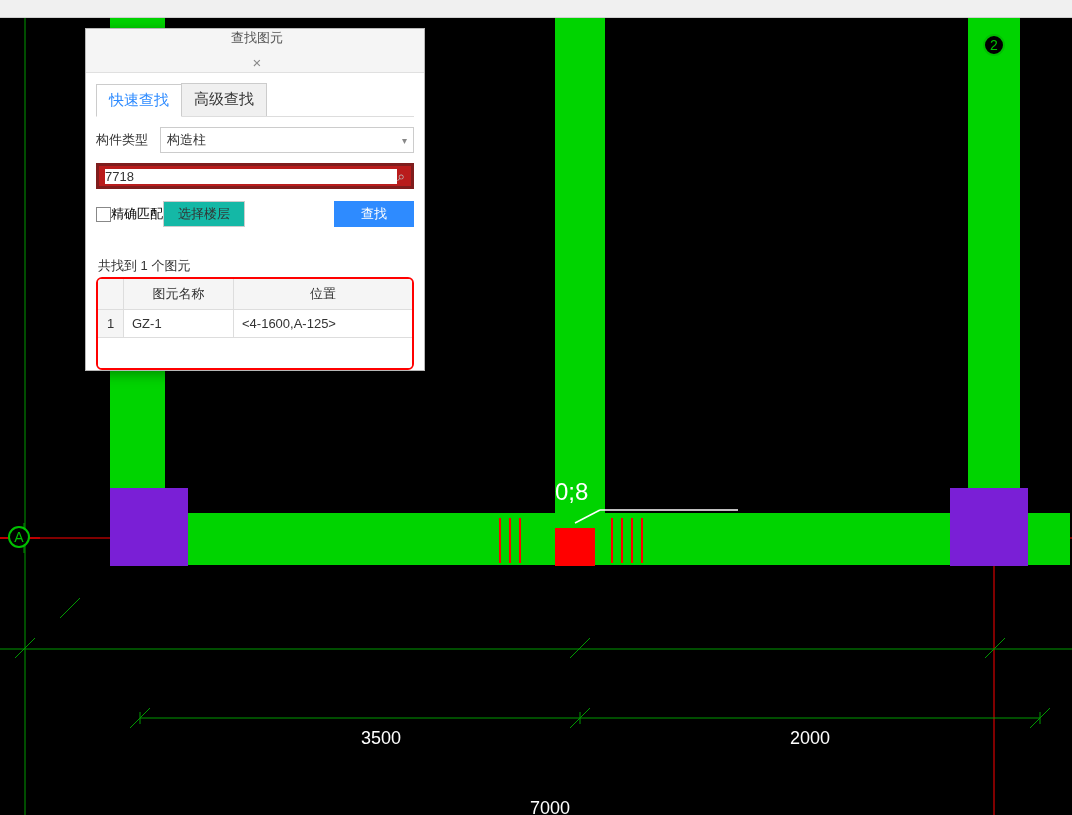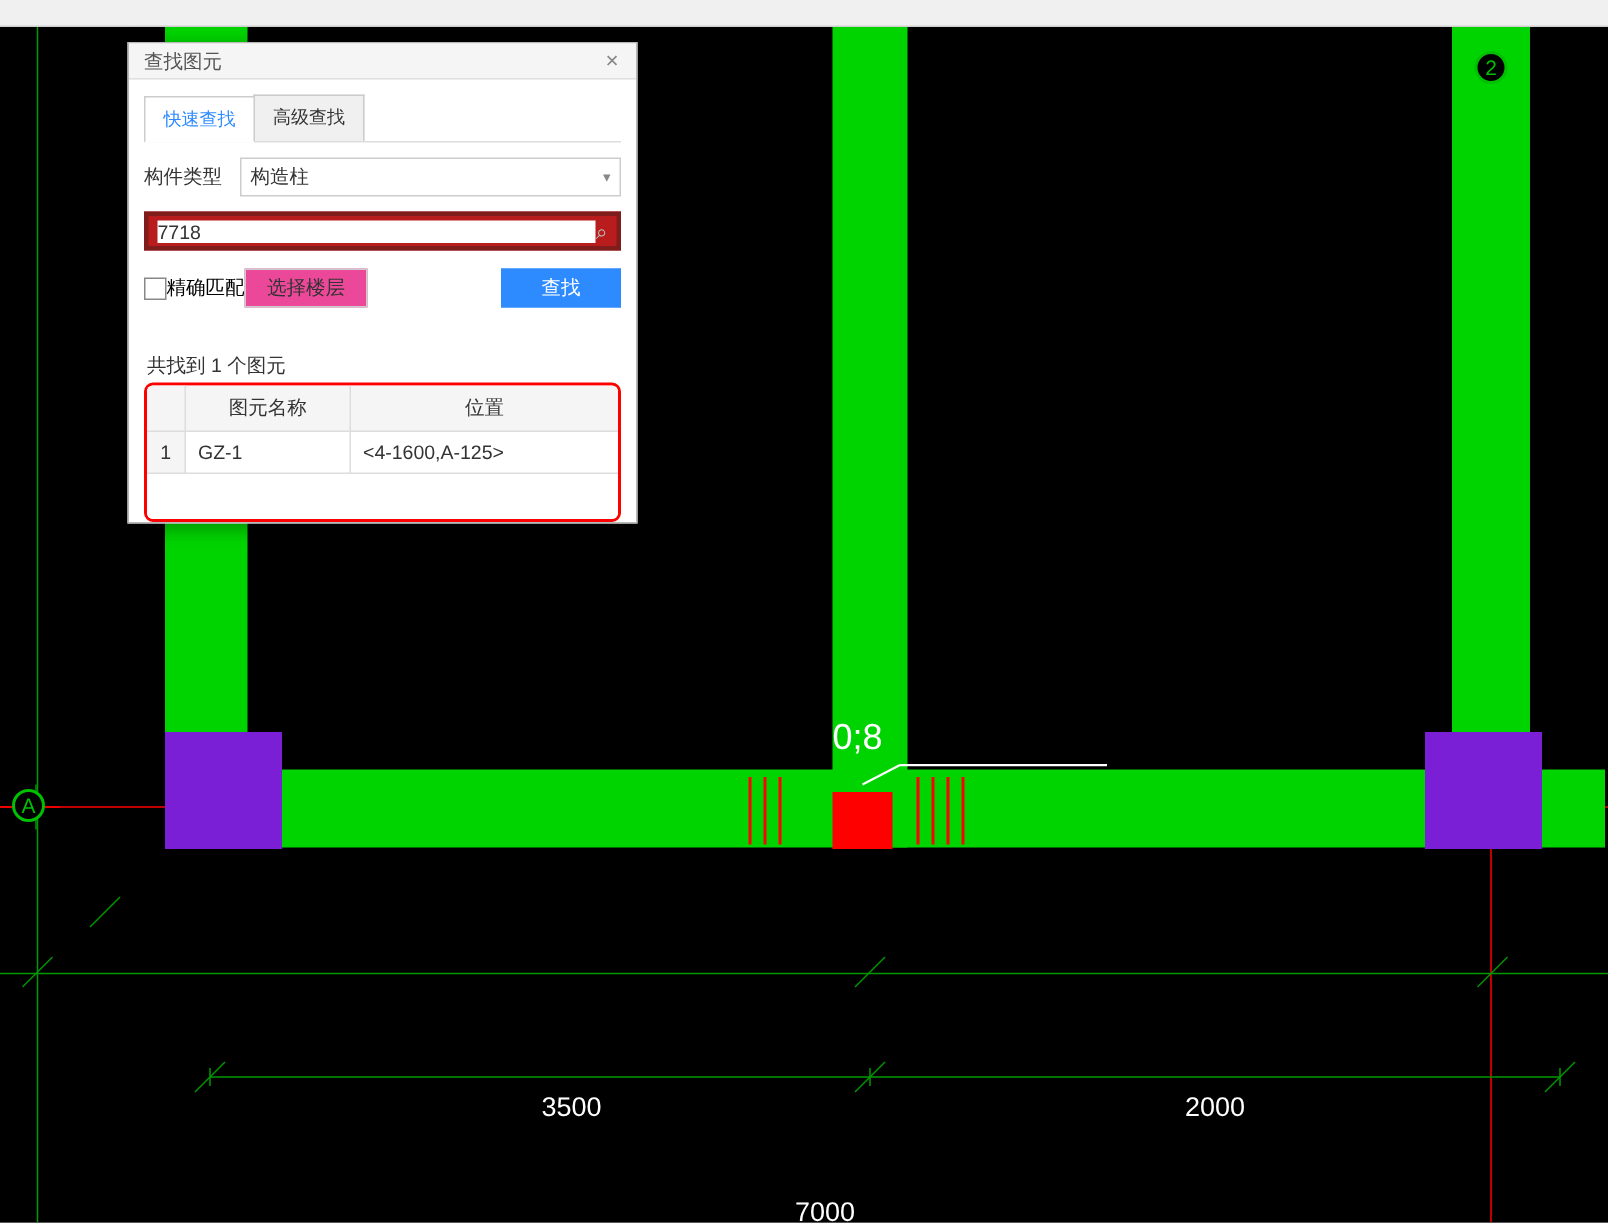--- a/index.html
+++ b/index.html
@@ -39,44 +39,45 @@
       position: absolute;
       top: 28px;
       left: 85px;
       width: 340px;
       background: #fff;
       border: 1px solid #b8b8b8;
       box-shadow: 0 3px 12px rgba(0,0,0,0.35);
       z-index: 100;
     }
     .dialog-titlebar {
-      height: 24px;
+      height: 44px;
       background: #f5f5f5;
       border-bottom: 1px solid #e0e0e0;
       display: flex;
       align-items: center;
       justify-content: space-between;
       padding: 0 6px 0 10px;
       color: #555;
+      flex-direction: column;
     }
     .dialog-close {
       width: 20px; height: 20px;
       display: flex; align-items: center; justify-content: center;
       color: #888; cursor: pointer;
       font-size: 15px;
     }
     .dialog-body { padding: 10px 10px 0 10px; }
     .tabs { display: flex; border-bottom: 1px solid #ddd; }
     .tab {
       padding: 6px 12px;
       border: 1px solid #ccc;
       border-bottom: none;
       background: #f0f0f0;
       cursor: pointer;
-      font-size: 12px;
+      font-size: 15px;
       color: #333;
       margin-right: -1px;
     }
     .tab.active {
       background: #fff;
       color: #2e8bff;
       border-bottom: 1px solid #fff;
       position: relative;
       top: 1px;
     }
@@ -110,21 +111,21 @@
     }
     .search-icon { color: #bbb; font-size: 14px; }
     .checkbox-row { display: flex; align-items: center; margin-top: 12px; }
     .checkbox {
       width: 15px; height: 15px; border: 1px solid #888; background: #fff;
     }
     .btn {
       height: 26px;
       padding: 0 14px;
       border: 1px solid #ccc;
-      background: #ec4899;
+      background: #14b8a6;
       cursor: pointer;
       display: inline-flex;
       align-items: center;
       justify-content: center;
       color: #333;
     }
     .btn-primary {
       background: #2e8bff;
       border-color: #2e8bff;
       color: #fff;

